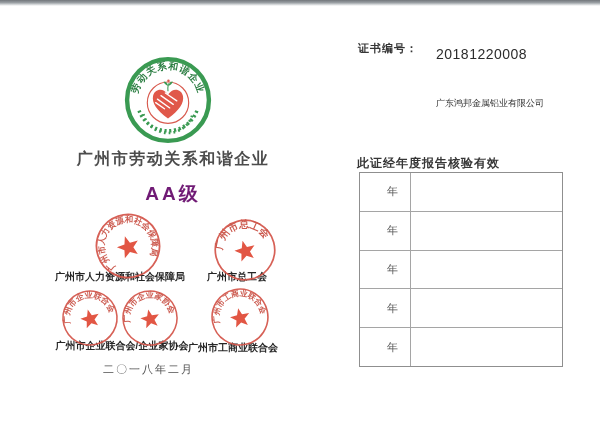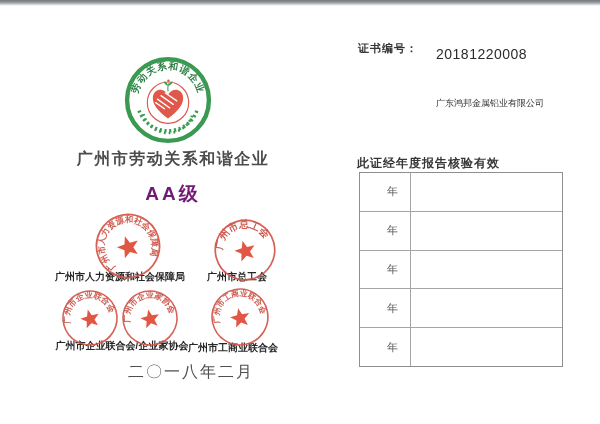--- a/index.html
+++ b/index.html
@@ -52,22 +52,22 @@
   .caption{
     font-size:10px;font-weight:700;color:#262626;text-align:center;
     letter-spacing:0px;white-space:nowrap;
   }
   .cap-1a{left:40px;top:270px;width:160px;}
   .cap-1b{left:177px;top:270px;width:120px;}
   .cap-2a{left:32px;top:339px;width:180px;}
   .cap-2b{left:173px;top:341px;width:120px;}
 
   .issue-date{
-    left:94px;top:362px;width:160px;text-align:right;
-    font-size:16px;color:#4f4f4f;letter-spacing:2px;
+    left:103px;top:362px;width:160px;text-align:left;
+    font-size:11px;color:#4f4f4f;letter-spacing:2px;
   }
 
   
   .field-label{
     font-size:11px;font-weight:700;color:#363636;letter-spacing:1px;white-space:nowrap;
   }
   .lbl-certno{left:358px;top:41px;}
   .val-certno{
     left:436px;top:46px;font-family:Liberation Sans, sans-serif;
     font-size:14px;color:#2c2c2c;letter-spacing:.5px;

